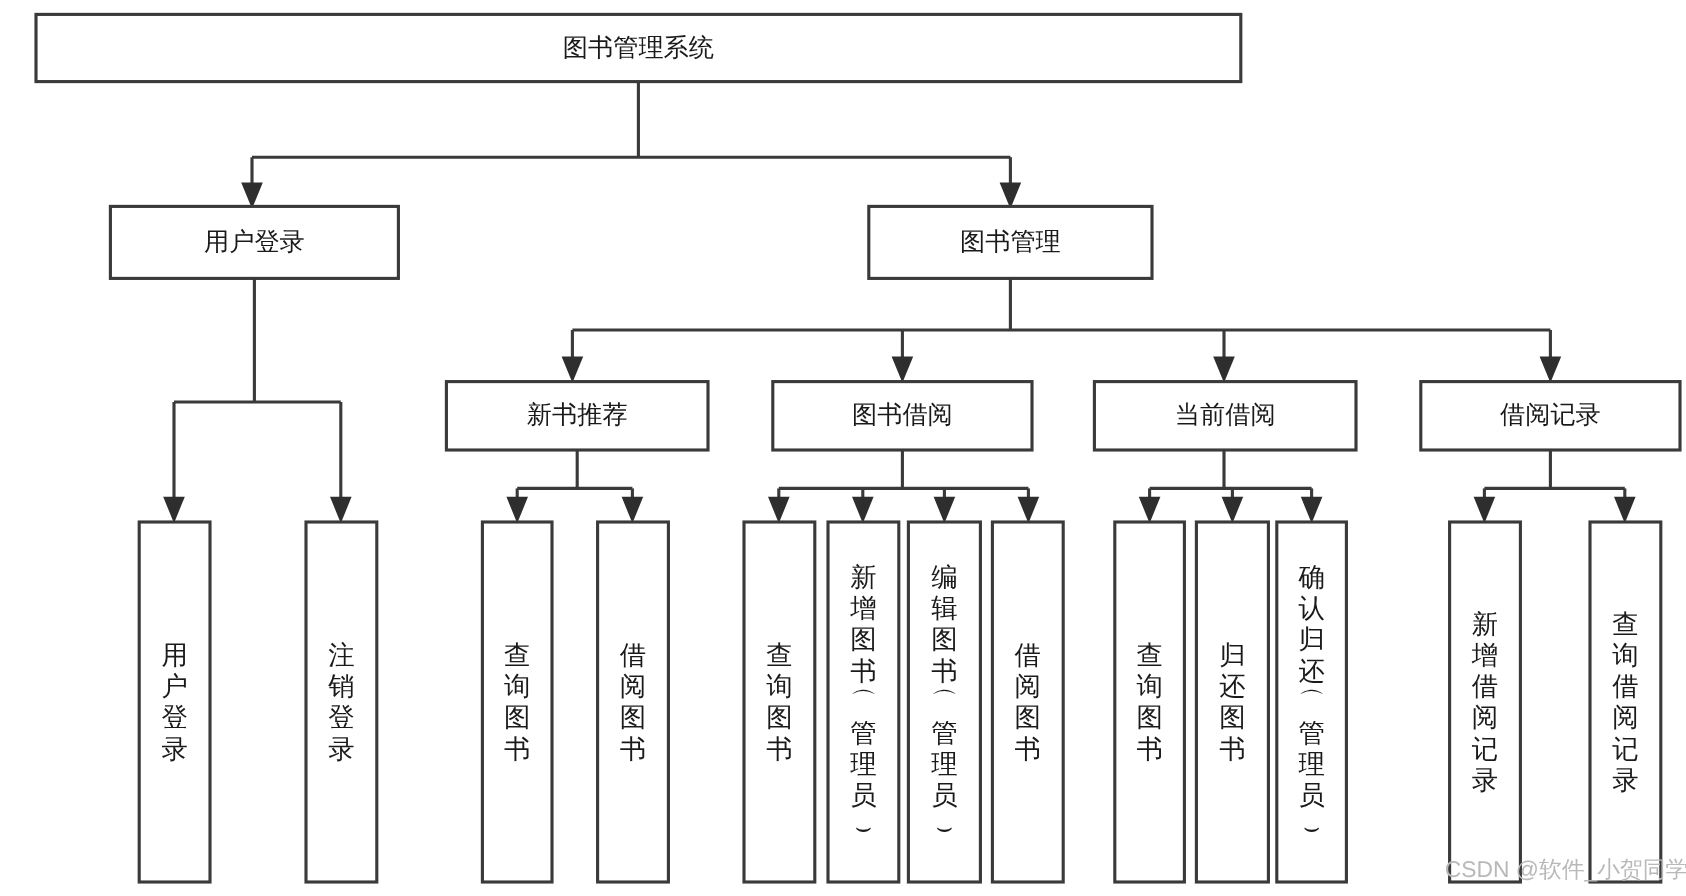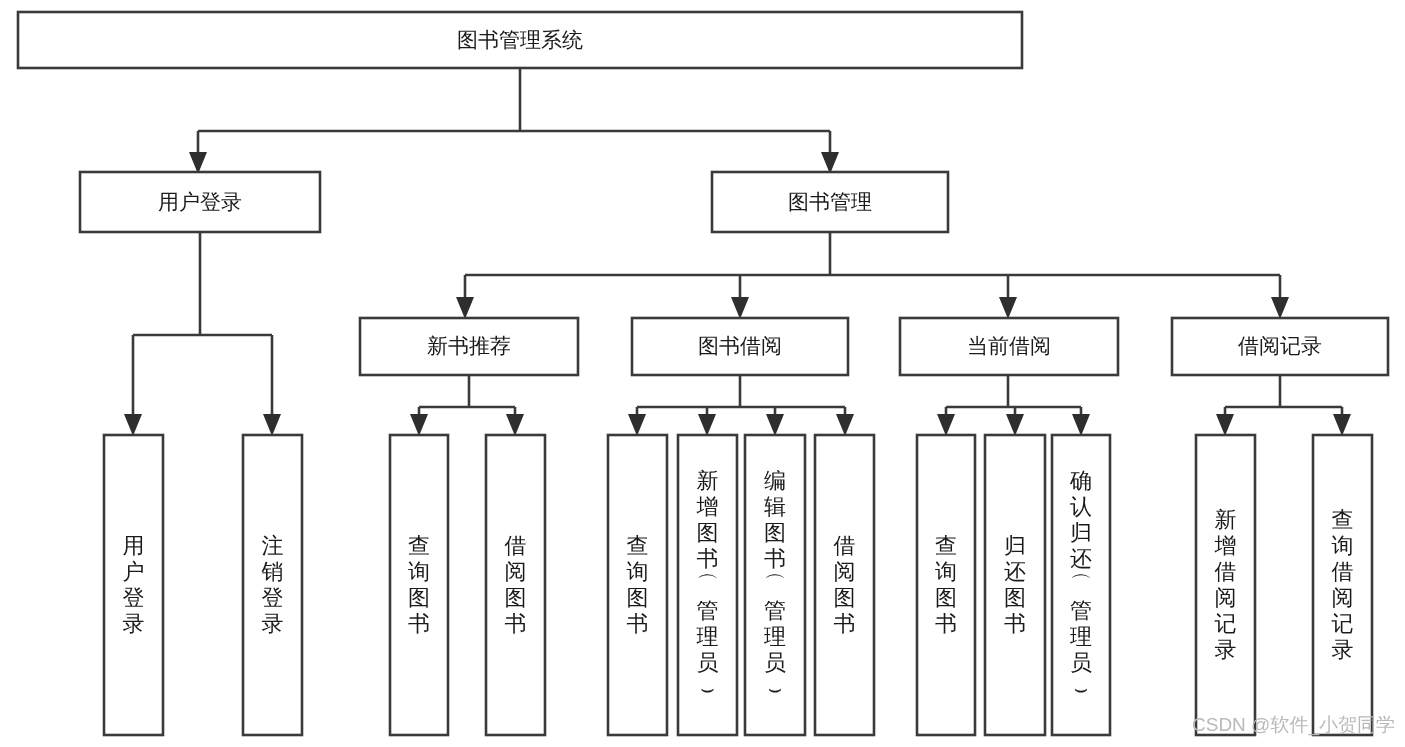--- a/index.html
+++ b/index.html
@@ -9,21 +9,21 @@
   }
   body {
     width: 1405px;
     height: 747px;
     font-family: "Liberation Sans", "DejaVu Sans", sans-serif;
     overflow: hidden;
     position: relative;
   }
   #diagram-root {
     position: absolute;
-    left: 0;
+    left: 12px;
     top: 0;
     width: 1272px;
     height: 747px;
   }
   svg.flowchart {
     display: block;
     width: 1405px;
     height: 747px;
   }
   .node-box {

